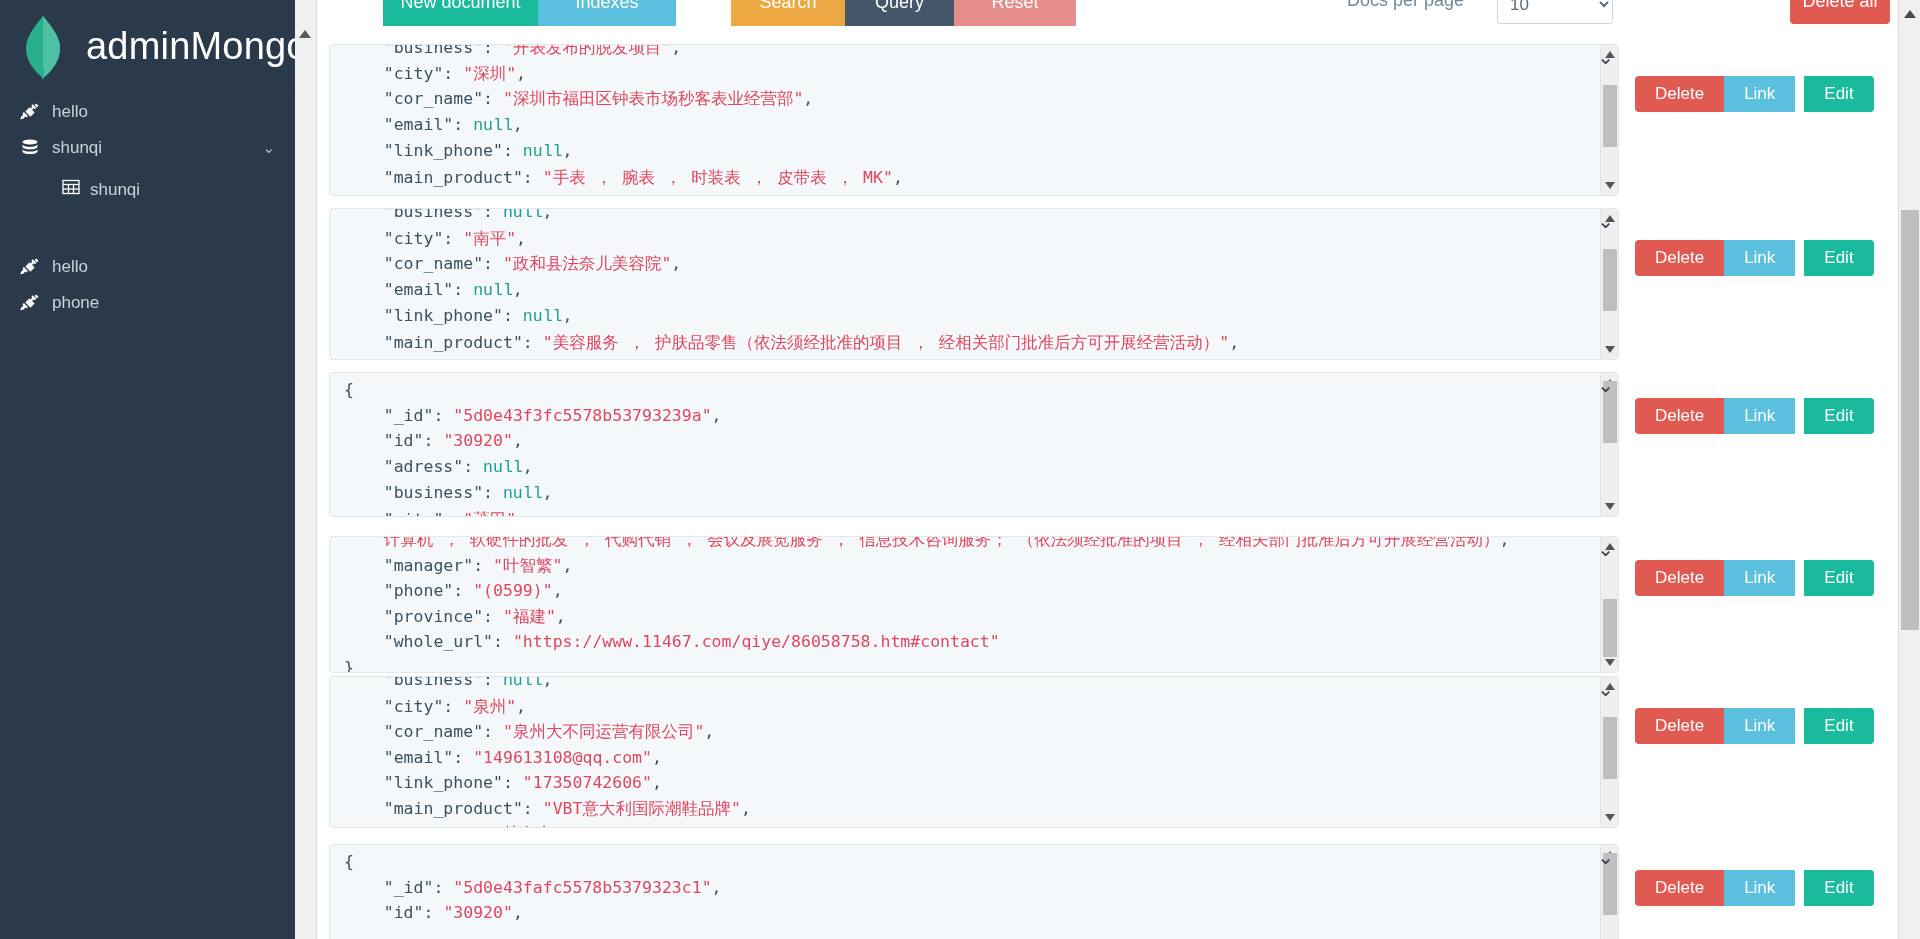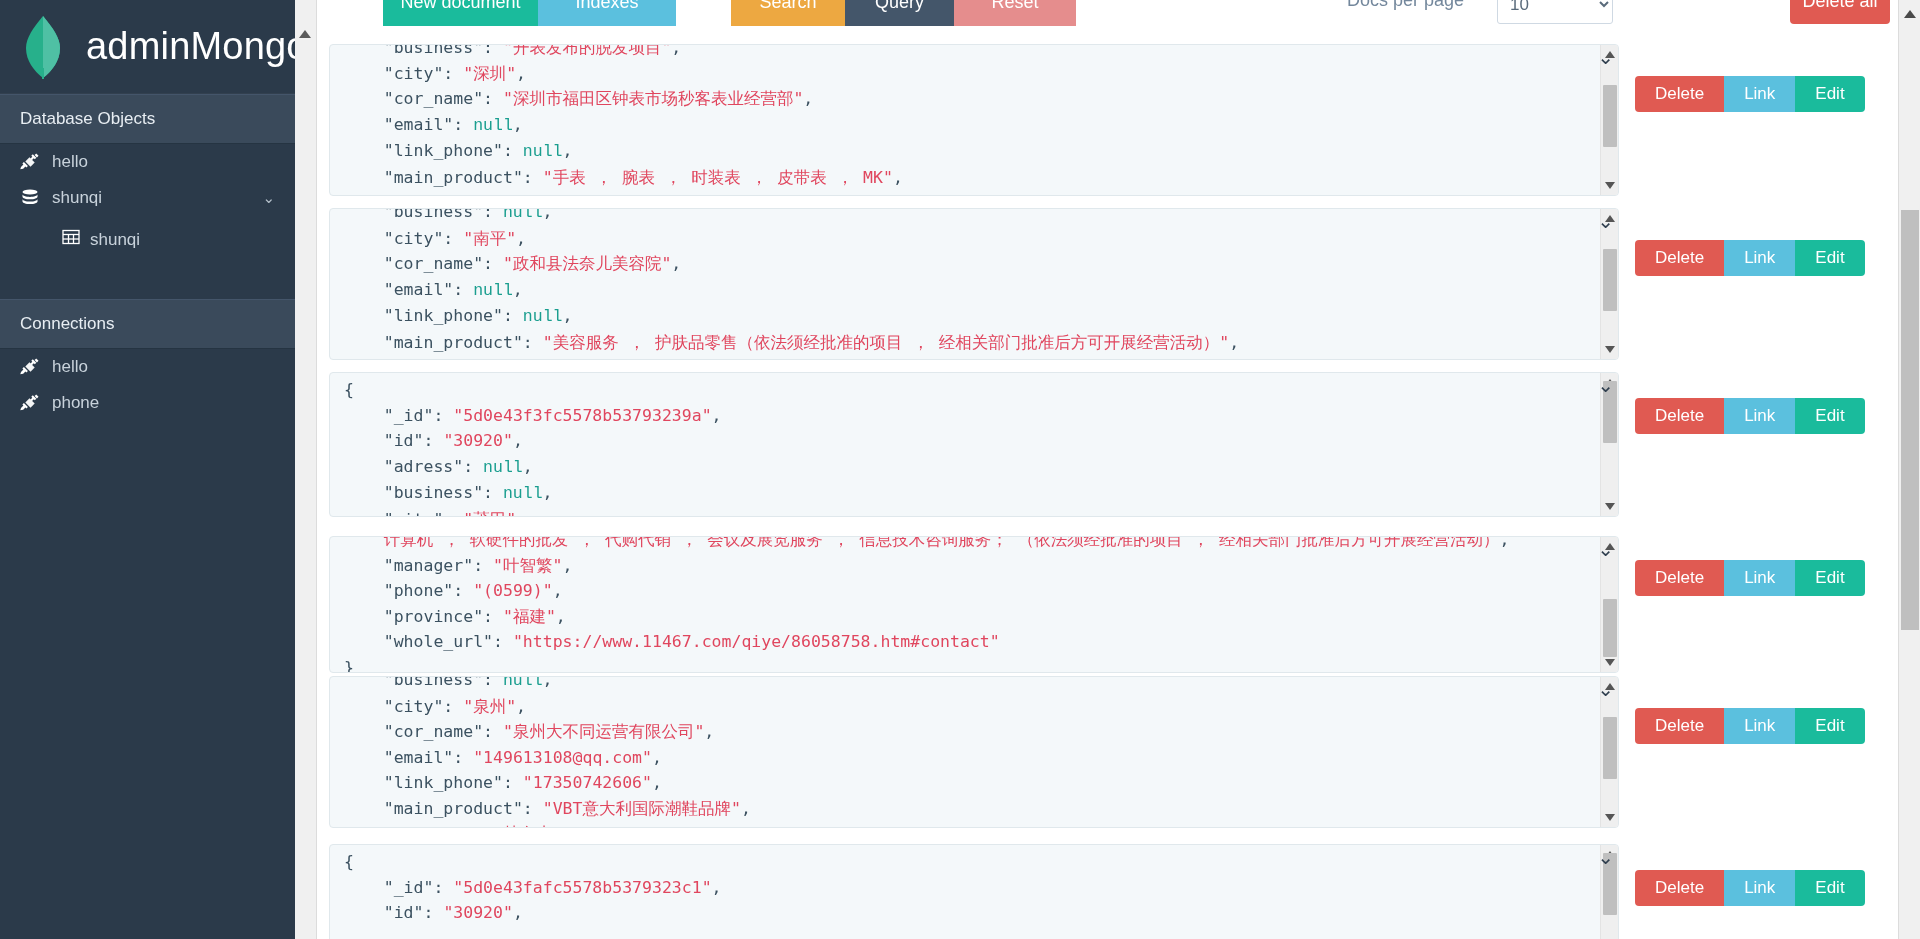--- a/index.html
+++ b/index.html
@@ -209,21 +209,21 @@
   .rowbtns { position: absolute; left: 1318px; }
   .rowbtn {
     display: inline-block;
     height: 36px; line-height: 36px;
     border: none; color: #fff;
     font-size: 17px; padding: 0 20px;
     cursor: pointer; vertical-align: top;
     font-family: "Liberation Sans", sans-serif;
   }
   .rowbtn.first { border-radius: 4px 0 0 4px; }
-  .rowbtn.last  { border-radius: 0 4px 4px 0; }
+  .rowbtn.last  { border-radius: 0 4px 4px 0; margin-left: 9px; }
 
   
   #pagebar {
     position: absolute; right: 0; top: 0; width: 22px; height: 939px;
     background: #f0f0f0; border-left: 1px solid #dcdcdc; z-index: 6;
   }
   #pagebar .arr-up {
     position: absolute; top: 10px; left: 5px;
     width: 0; height: 0;
     border-left: 6px solid transparent; border-right: 6px solid transparent;
@@ -245,21 +245,20 @@
       <span class="leaf">
         <svg width="42" height="66" viewBox="0 0 42 66">
           <path d="M21 2 C31 14 38 24 38 34 C38 47 30 57 21 64 C12 57 4 47 4 34 C4 24 11 14 21 2 Z" fill="#27b08b"></path>
           <path d="M21 2 C31 14 38 24 38 34 C38 47 30 57 21 64 Z" fill="#4fc0a4"></path>
           <rect x="20" y="54" width="2" height="11" fill="#27b08b"></rect>
         </svg>
       </span>
       <span class="brand-title">adminMongo</span>
     </div>
 
-    <div class="side-head">Database Objects</div>
 
     <div class="side-item">
       <span class="ic">
         <svg width="20" height="20" viewBox="0 0 20 20" fill="#fff">
           <path d="M3.2 16.8l2.2-2.2 1 1 1.5-1.5-4-4L2.4 11.6l1 1L1.2 14.8 0.6 16l-0.2 1.2 1.2-0.2z"></path>
           <path d="M12.8 2.2l-1.5 1.5 1 1-2 2 1.5 1.5 2-2 1 1 1.5-1.5z" transform="rotate(0)"></path>
           <path d="M9.5 5.3L5.3 9.5l5.2 5.2 4.2-4.2z" opacity="0.95"></path>
           <path d="M14.6 3.1l2.3 2.3 1.6-1.6-2.3-2.3z"></path>
         </svg>
       </span>
@@ -287,21 +286,20 @@
           <line x1="6.5" y1="6.5" x2="6.5" y2="15.5"></line>
           <line x1="11.5" y1="6.5" x2="11.5" y2="15.5"></line>
         </svg>
       </span>
       <span class="lbl">shunqi</span>
     </div>
 
 
     <div class="side-gap"></div>
 
-    <div class="side-head">Connections</div>
 
     <div class="side-item">
       <span class="ic">
         <svg width="20" height="20" viewBox="0 0 20 20" fill="#fff">
           <path d="M3.2 16.8l2.2-2.2 1 1 1.5-1.5-4-4L2.4 11.6l1 1L1.2 14.8 0.6 16l-0.2 1.2 1.2-0.2z"></path>
           <path d="M12.8 2.2l-1.5 1.5 1 1-2 2 1.5 1.5 2-2 1 1 1.5-1.5z"></path>
           <path d="M9.5 5.3L5.3 9.5l5.2 5.2 4.2-4.2z" opacity="0.95"></path>
           <path d="M14.6 3.1l2.3 2.3 1.6-1.6-2.3-2.3z"></path>
         </svg>
       </span>

